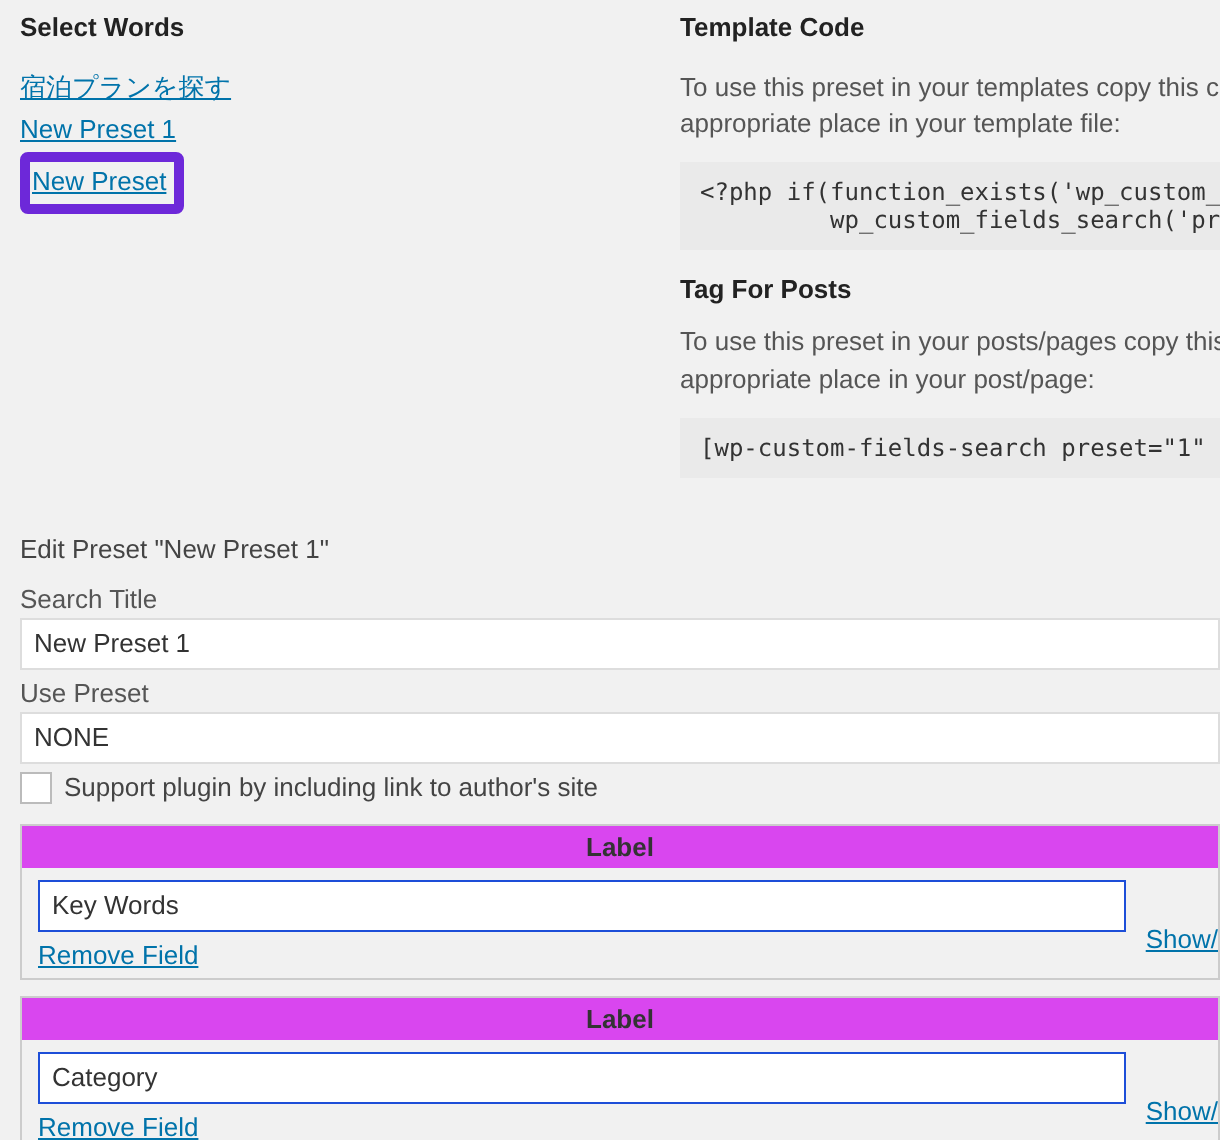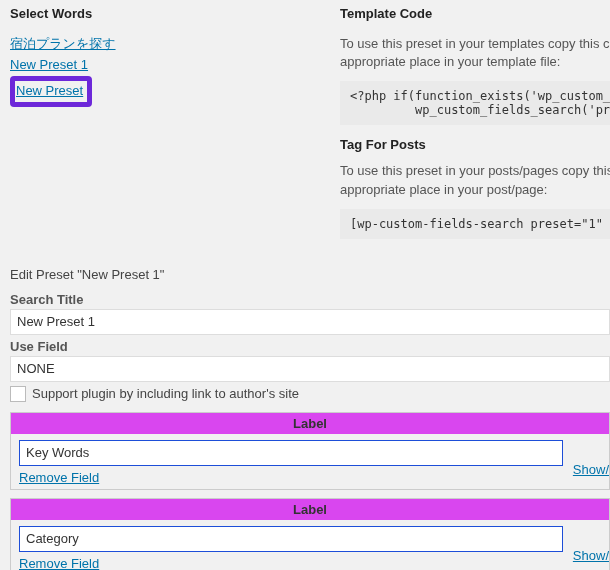--- a/index.html
+++ b/index.html
@@ -16,21 +16,21 @@
   .top { display: flex; margin-bottom: 16px; }
   .col-left { width: 330px; flex-shrink: 0; }
   .col-right { flex: 1; }
   h3 { font-size: 13px; font-weight: 600; color: #222; margin-bottom: 14px; }
   a.preset-link { color: #0073aa; text-decoration: underline; font-size: 13px; display: inline-block; margin-bottom: 4px; }
   .highlight { display: inline-block; border: 5px solid #6d28d9; border-radius: 4px; padding: 2px 4px 0 1px; }
   .desc { font-size: 13px; color: #555; margin-bottom: 10px; line-height: 1.4; }
   .code-block { background: #eaeaea; padding: 8px 10px; font-family: Consolas, Monaco, monospace; font-size: 12px; color: #333; margin-bottom: 12px; white-space: pre; overflow: hidden; }
   .sub-h { font-size: 13px; font-weight: 600; color: #222; margin-bottom: 10px; margin-top: 4px; }
   .edit-title { font-size: 13px; color: #444; margin-bottom: 10px; }
-  .form-label { font-size: 13px; color: #555; margin-bottom: 2px; display: block; font-weight: bold; }
+  .form-label { font-size: 13px; color: #555; margin-bottom: 2px; display: block; }
   input.text-field, select.text-field {
     width: 100%; height: 26px; border: 1px solid #ddd; background: #fff;
     font-size: 13px; padding: 0 6px; color: #333; font-family: inherit;
     -webkit-appearance: none; appearance: none;
   }
   .field-row { margin-bottom: 4px; }
   .checkbox-row { display: flex; align-items: center; gap: 6px; margin: 4px 0 10px; }
   .cb { width: 16px; height: 16px; border: 1px solid #bbb; background: #fff; }
   .group-box { border: 1px solid #ccc; padding: 0; margin-bottom: 8px; position: relative; }
   .group-label-row { background: #d946ef; text-align: center; font-size: 13px; font-weight: 600; color: #333; padding: 3px 0; }
@@ -61,21 +61,21 @@
 </div>
 
 <div class="edit-title">Edit Preset "New Preset 1"</div>
 
 <div class="field-row">
   <label class="form-label">Search Title</label>
   <input class="text-field" type="text" value="New Preset 1" style="">
 </div>
 
 <div class="field-row">
-  <label class="form-label">Use Field</label>
+  <label class="form-label">Use Preset</label>
   <input class="text-field" type="text" value="NONE" style="">
 </div>
 
 <div class="checkbox-row">
   <span class="cb"></span>
   <span>Support plugin by including link to author's site</span>
 </div>
 
 <div class="group-box">
   <div class="group-label-row">Label</div>

